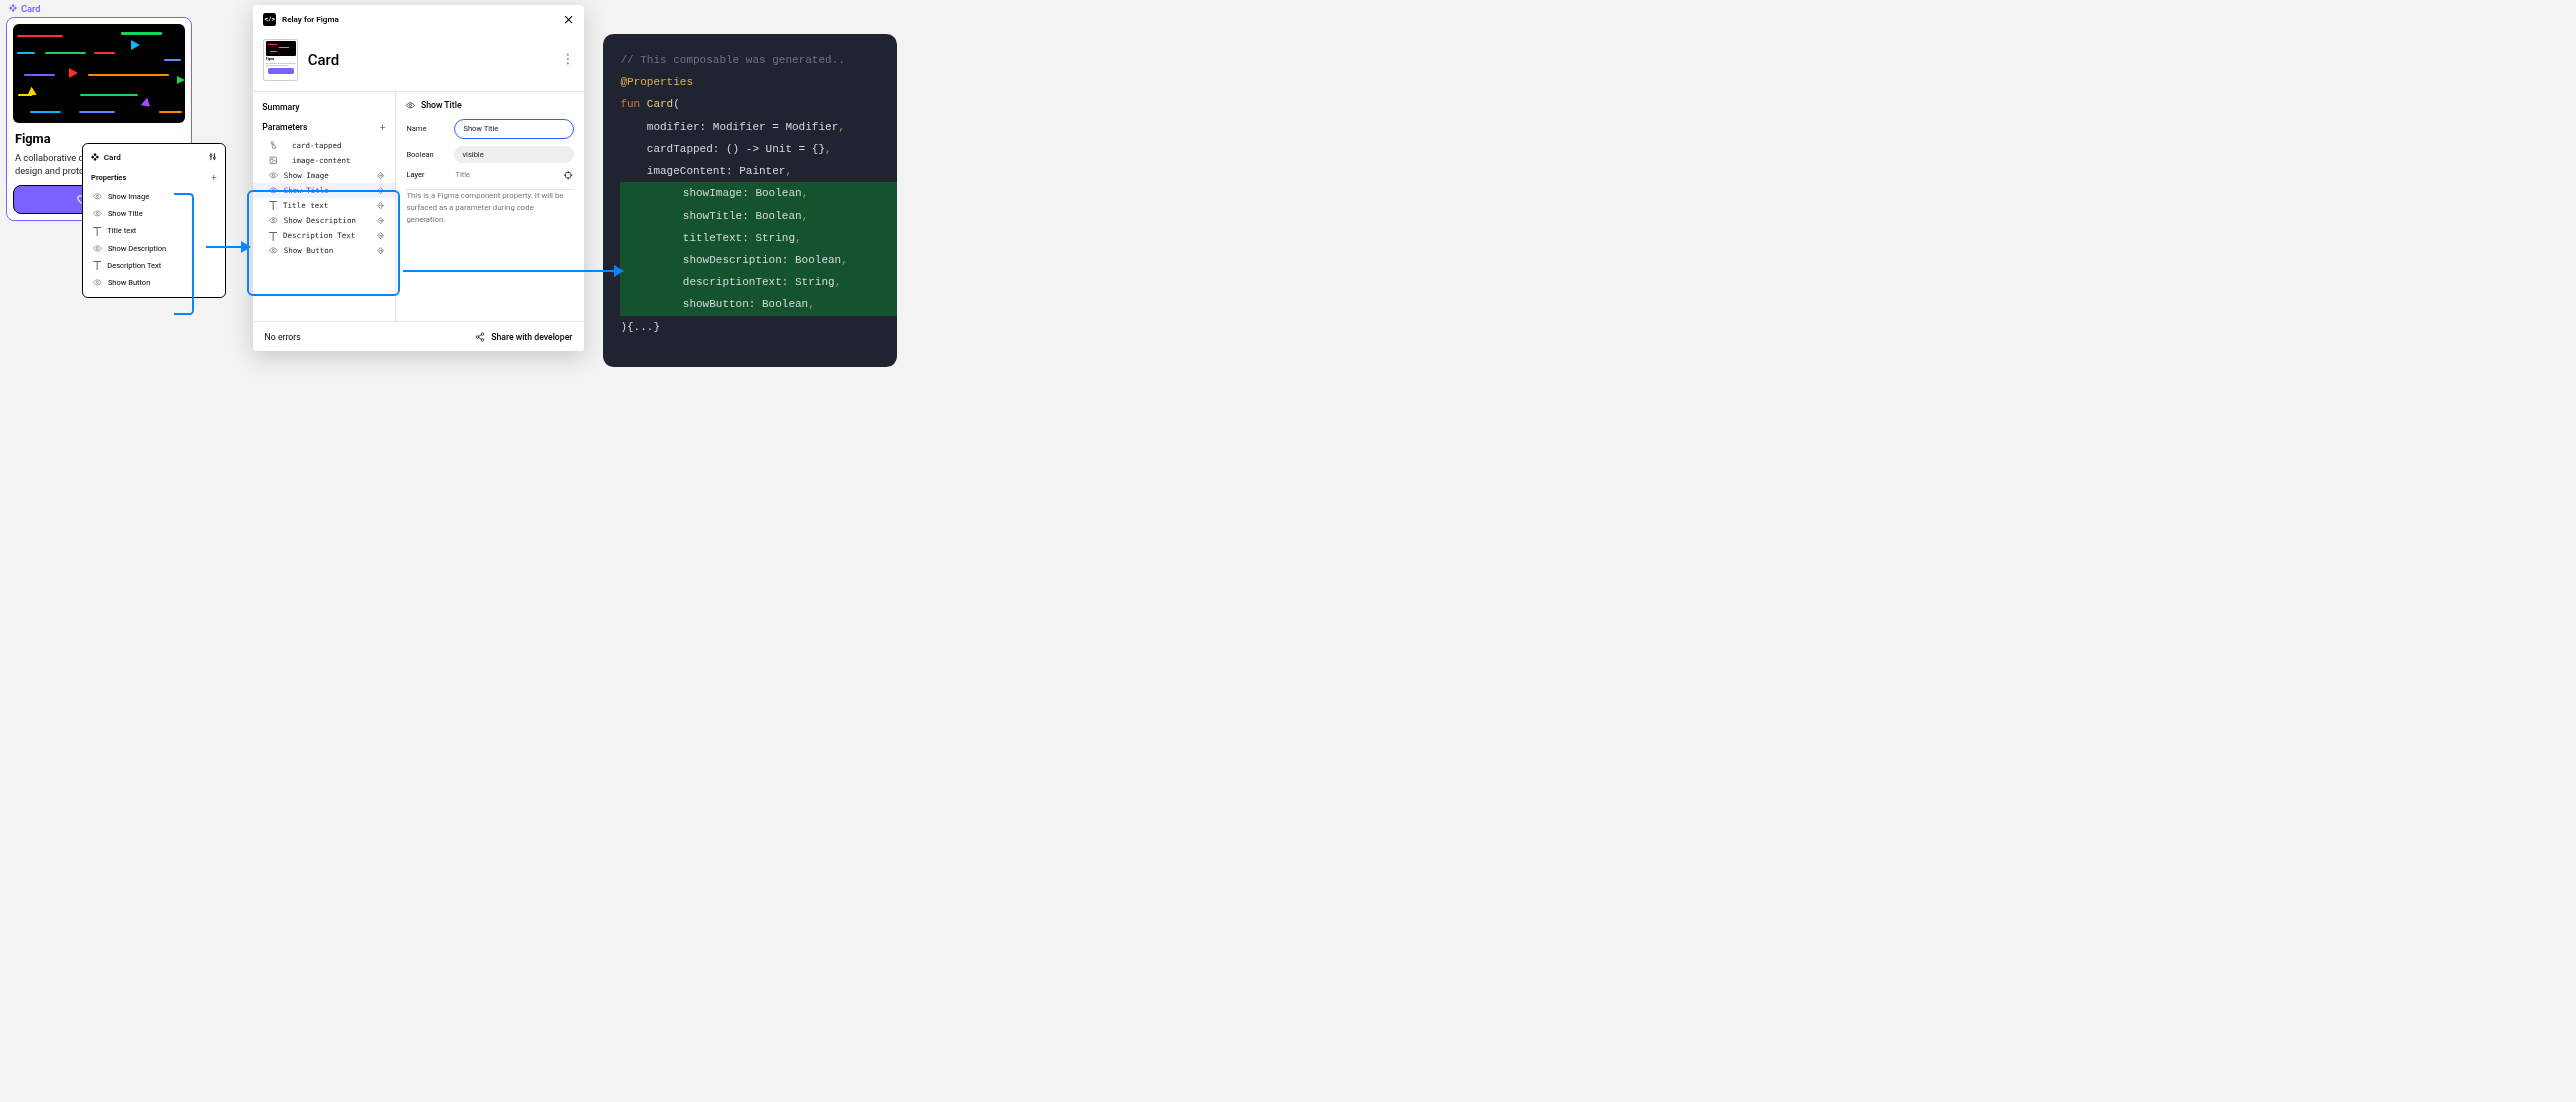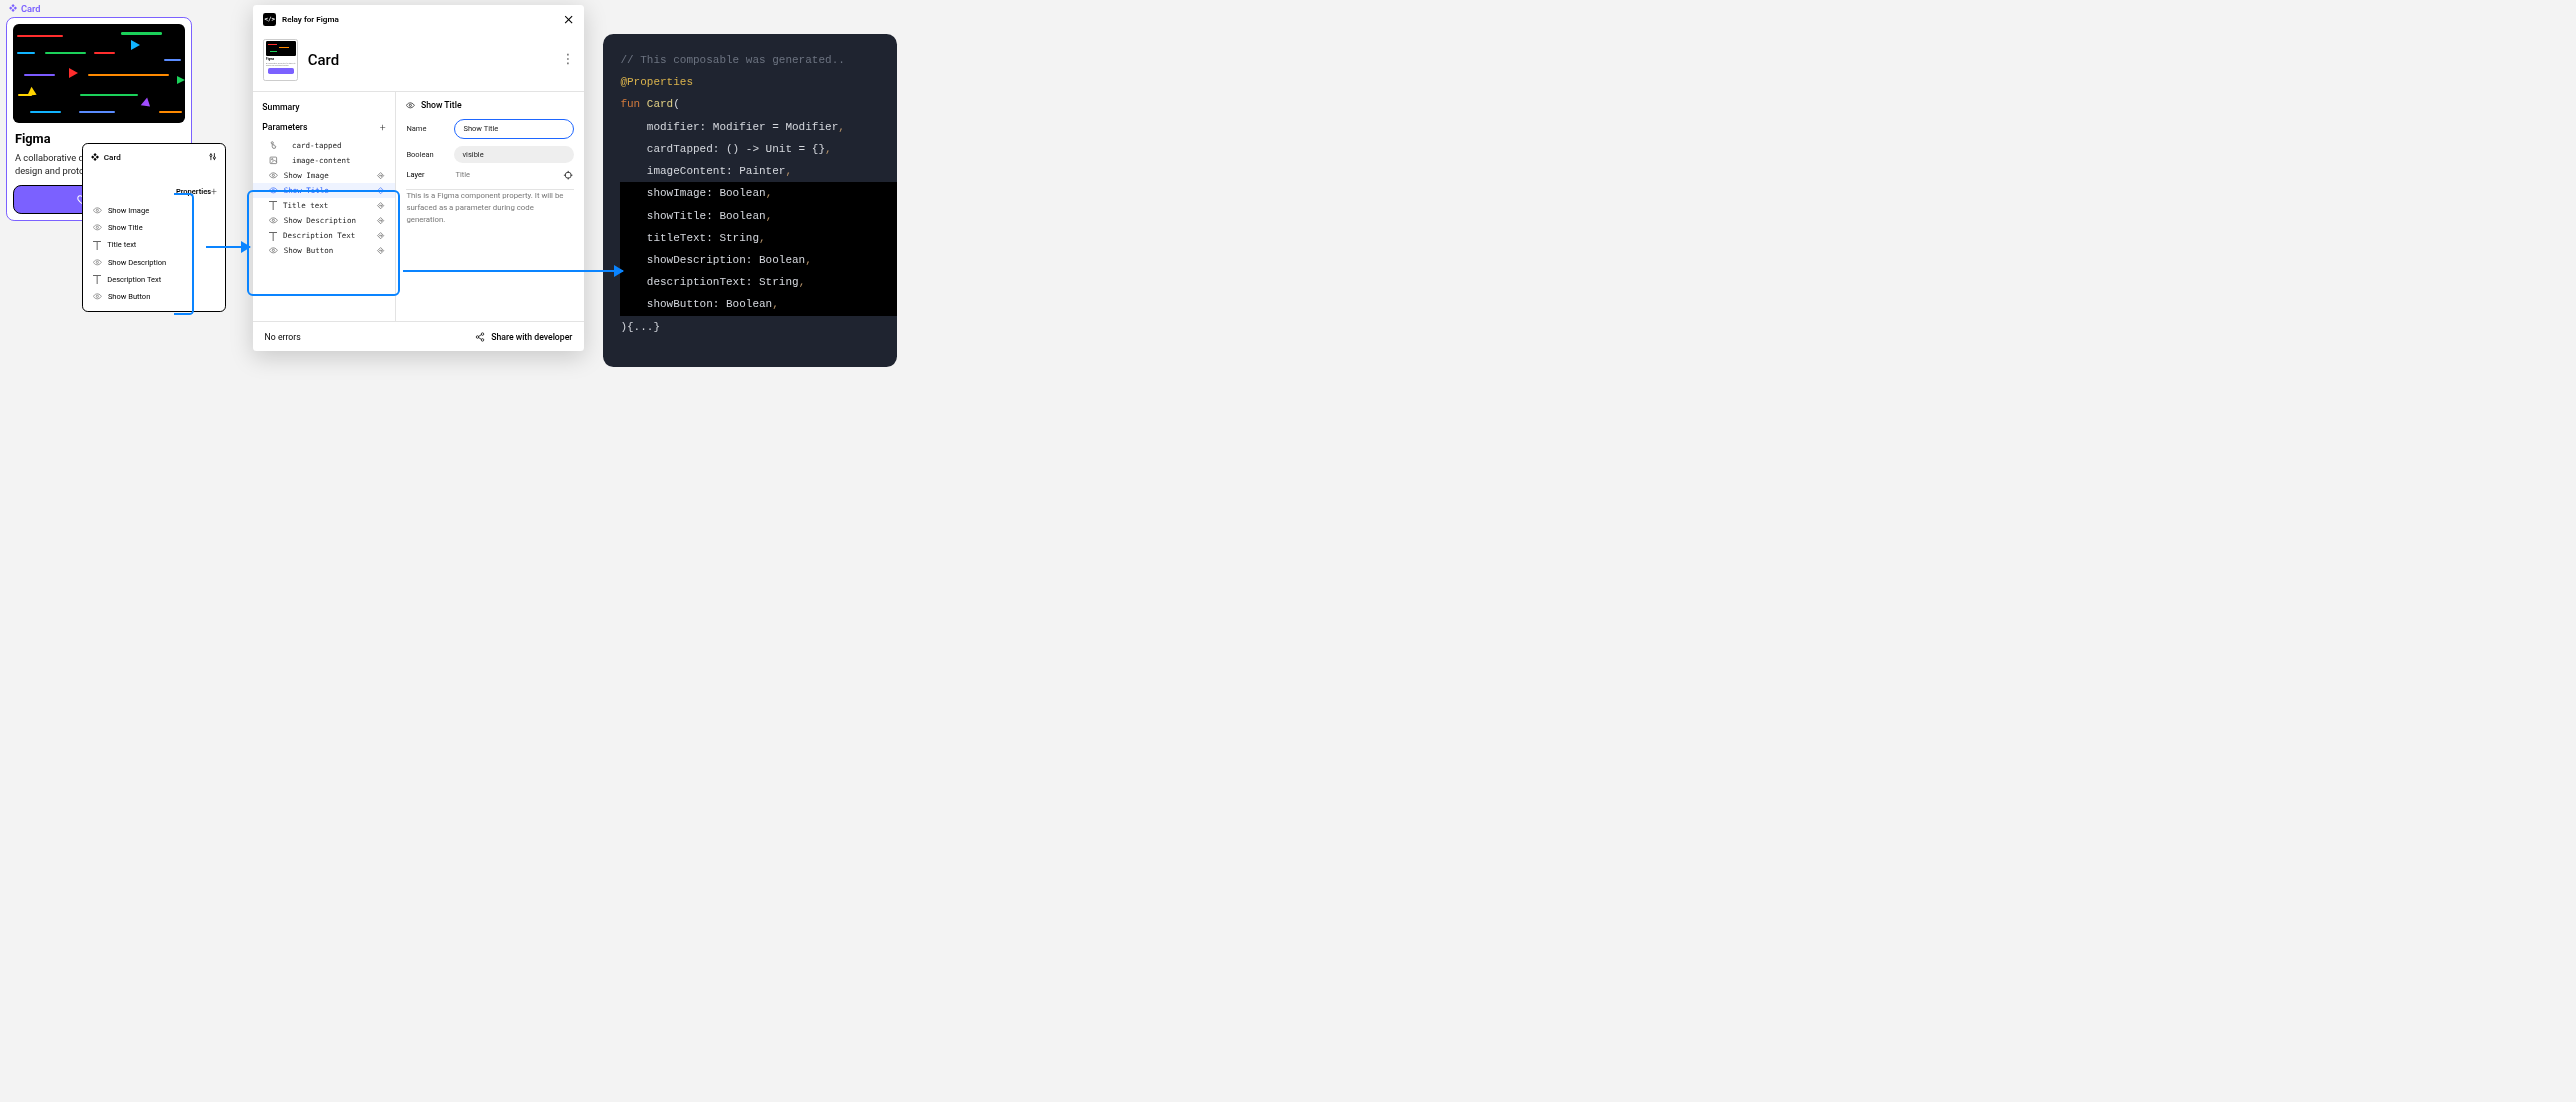--- a/index.html
+++ b/index.html
@@ -76,22 +76,22 @@
     z-index: 5;
   }
   .props-header {
     display: flex;
     align-items: center;
     justify-content: space-between;
     padding: 2.3px 8.1px 5.8px;
   }
   .props-header-left { display: flex; align-items: center; gap: 4.6px; font-size: 8.1px; font-weight: 500; }
   .props-section-hdr {
-    display: flex; align-items: center; justify-content: flex-end;
-    padding: 3.5px 8.1px; font-size: 7.5px; font-weight: 600; margin-top: 14px;
+    display: flex; align-items: center; justify-content: space-between;
+    padding: 3.5px 8.1px; font-size: 7.5px; font-weight: 600;
   }
   .props-row {
     display: flex; align-items: center; gap: 5.8px;
     padding: 4.1px 8.1px 4.1px 10.4px; font-size: 7.5px;
   }
   .props-row svg, .props-row .t-icon { flex-shrink: 0; }
 
   .t-icon {
     width: 8.1px; height: 8.1px; border: 0.7px solid #666;
     border-left: none; border-right: none; border-bottom: none;
@@ -244,21 +244,21 @@
     border-radius: 10.4px;
     padding: 15px 0 15px 17.4px;
     font-family: "SFMono-Regular", Consolas, "Liberation Mono", monospace;
     font-size: 11px;
     line-height: 2.02;
     color: #d5d8de;
     overflow: hidden;
     white-space: pre;
   }
   .code-panel .line { padding-right: 11.6px; }
-  .code-panel .hl { background: #000000; display:block; width:100%; }
+  .code-panel .hl { background: #14532d; display:block; width:100%;padding-left:36px; }
   .c-comment { color: #6c7380; }
   .c-ann { color: #d9b24c; }
   .c-kw { color: #d27a3d; }
   .c-fn { color: #e0cf84; }
   .c-type { color: #d5d8de; }
   .c-punc { color: #b8946a; }
 
   .eye-svg { width:8.7px; height:8.7px; }
   .plus { font-size:10.4px; color:#333; font-weight:300; }
   .sliders-icon { width:9.3px; height:9.3px; }

